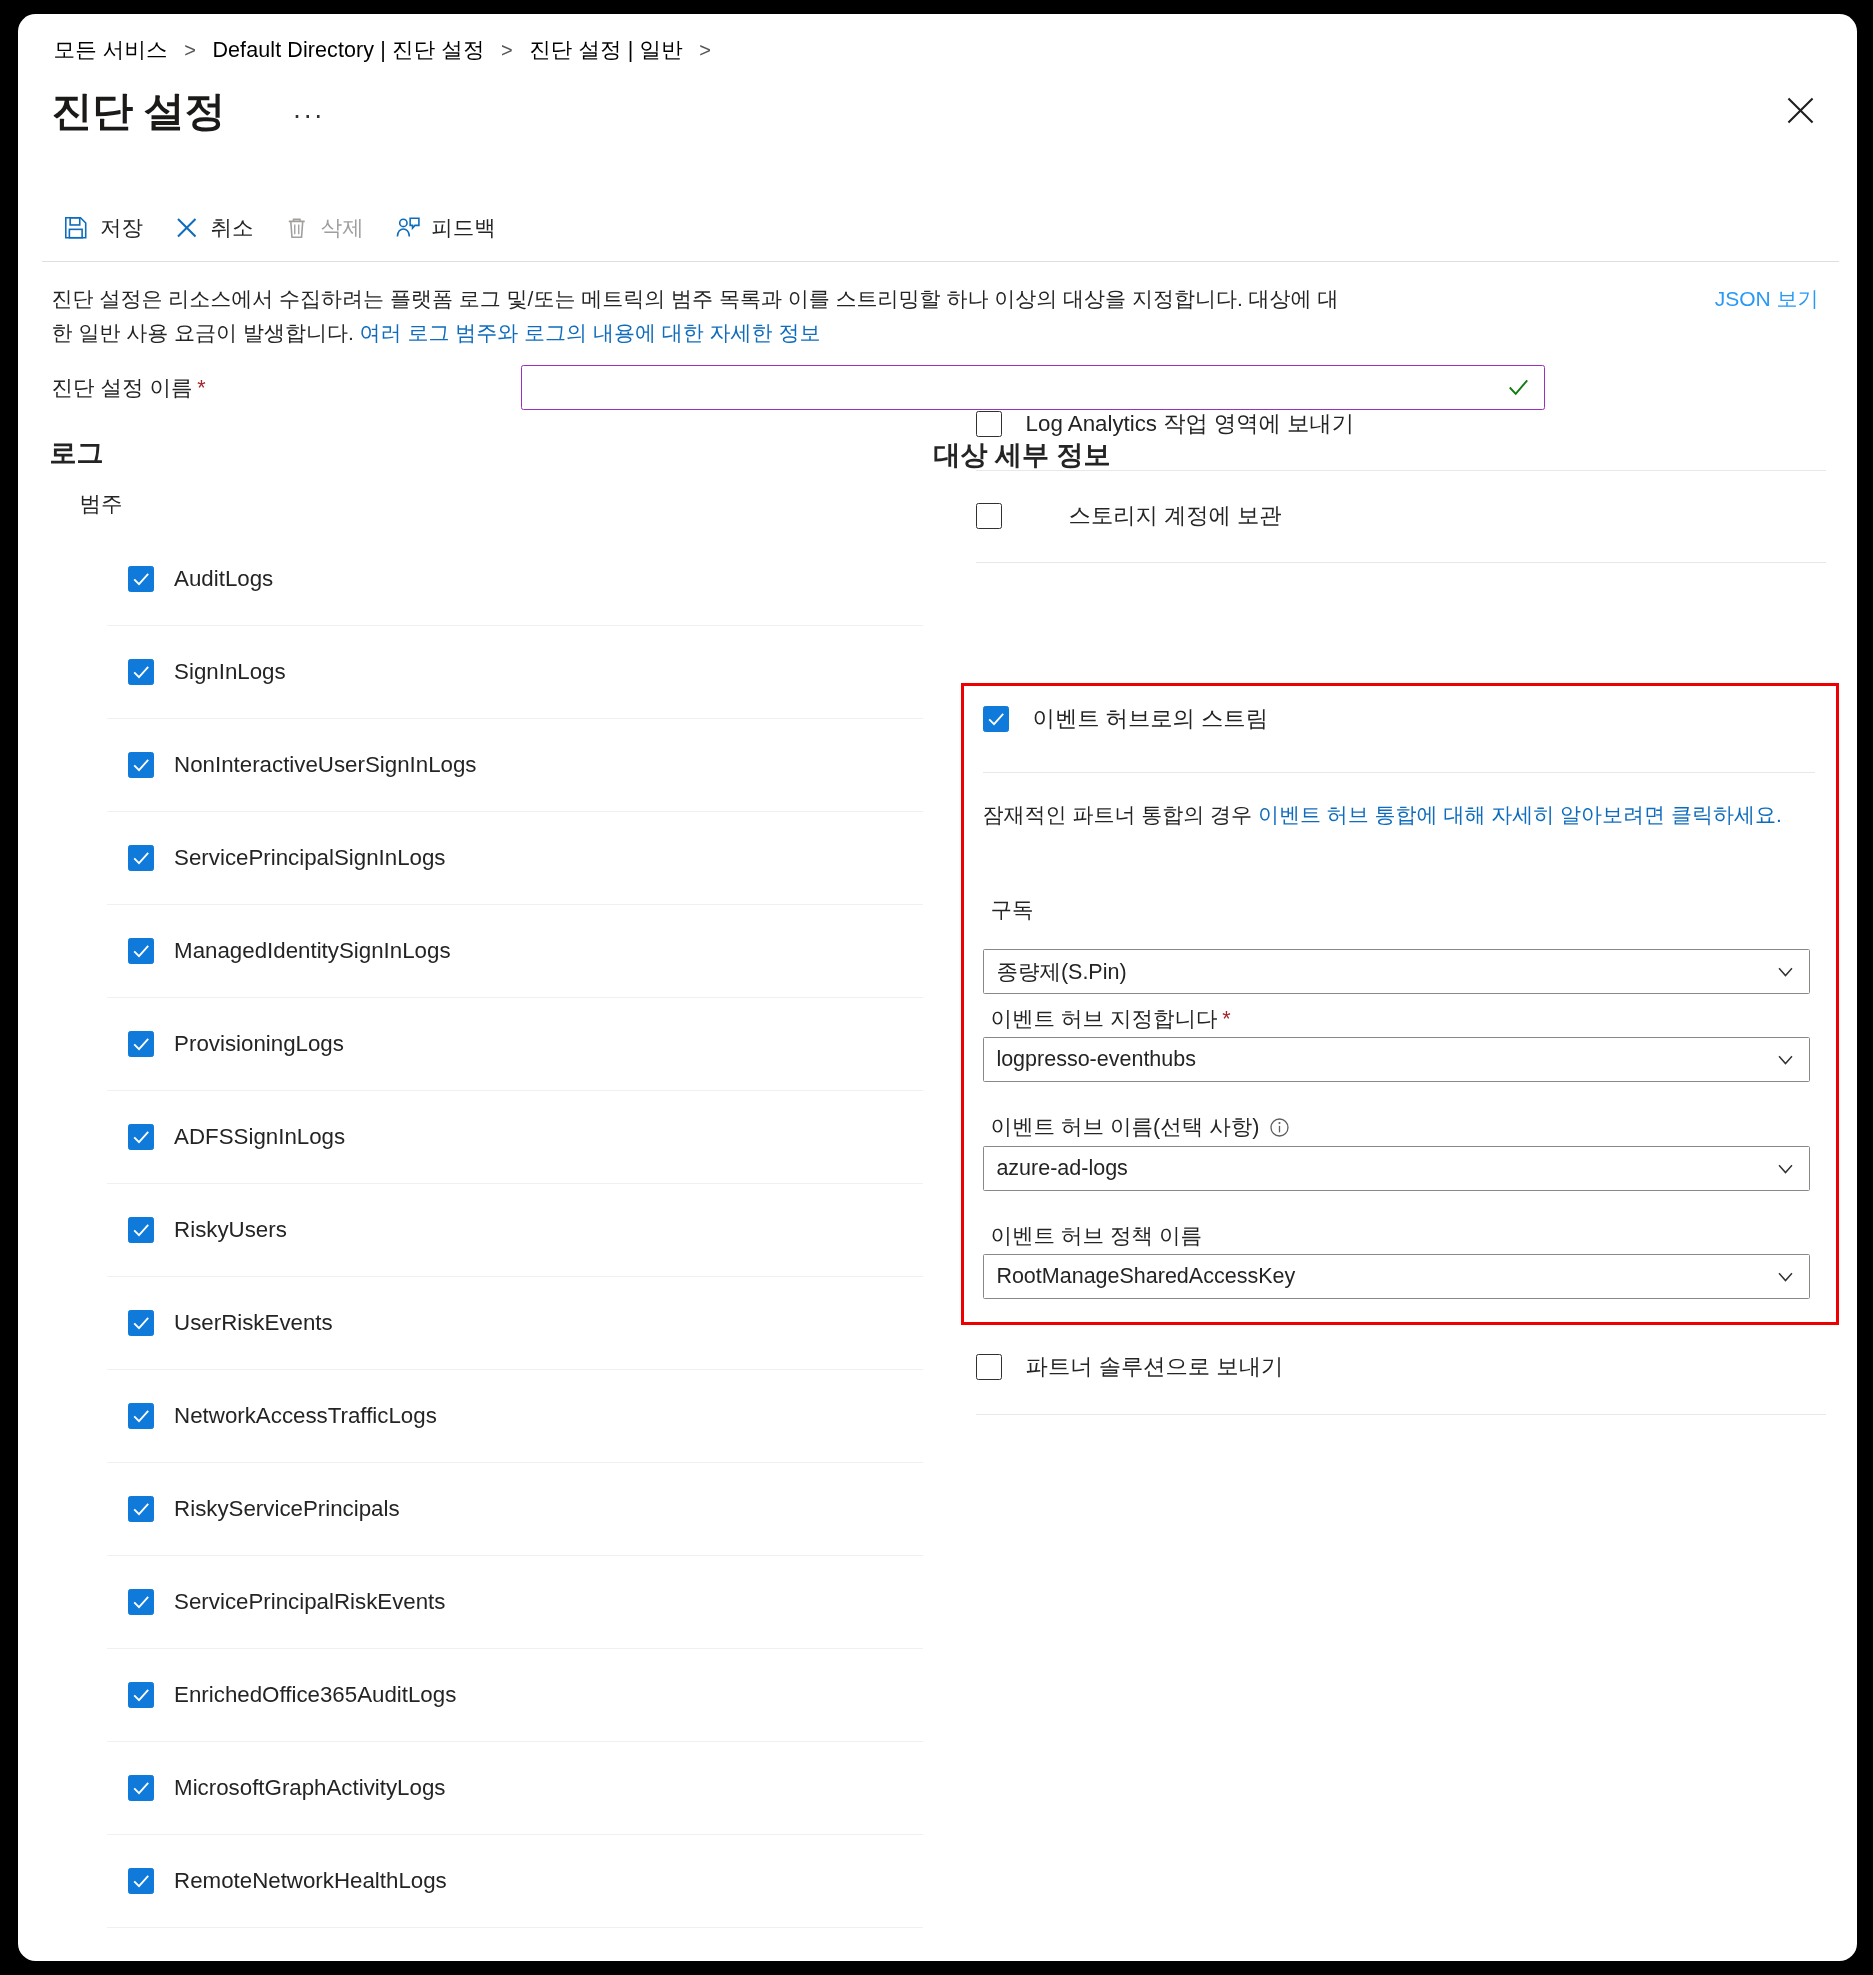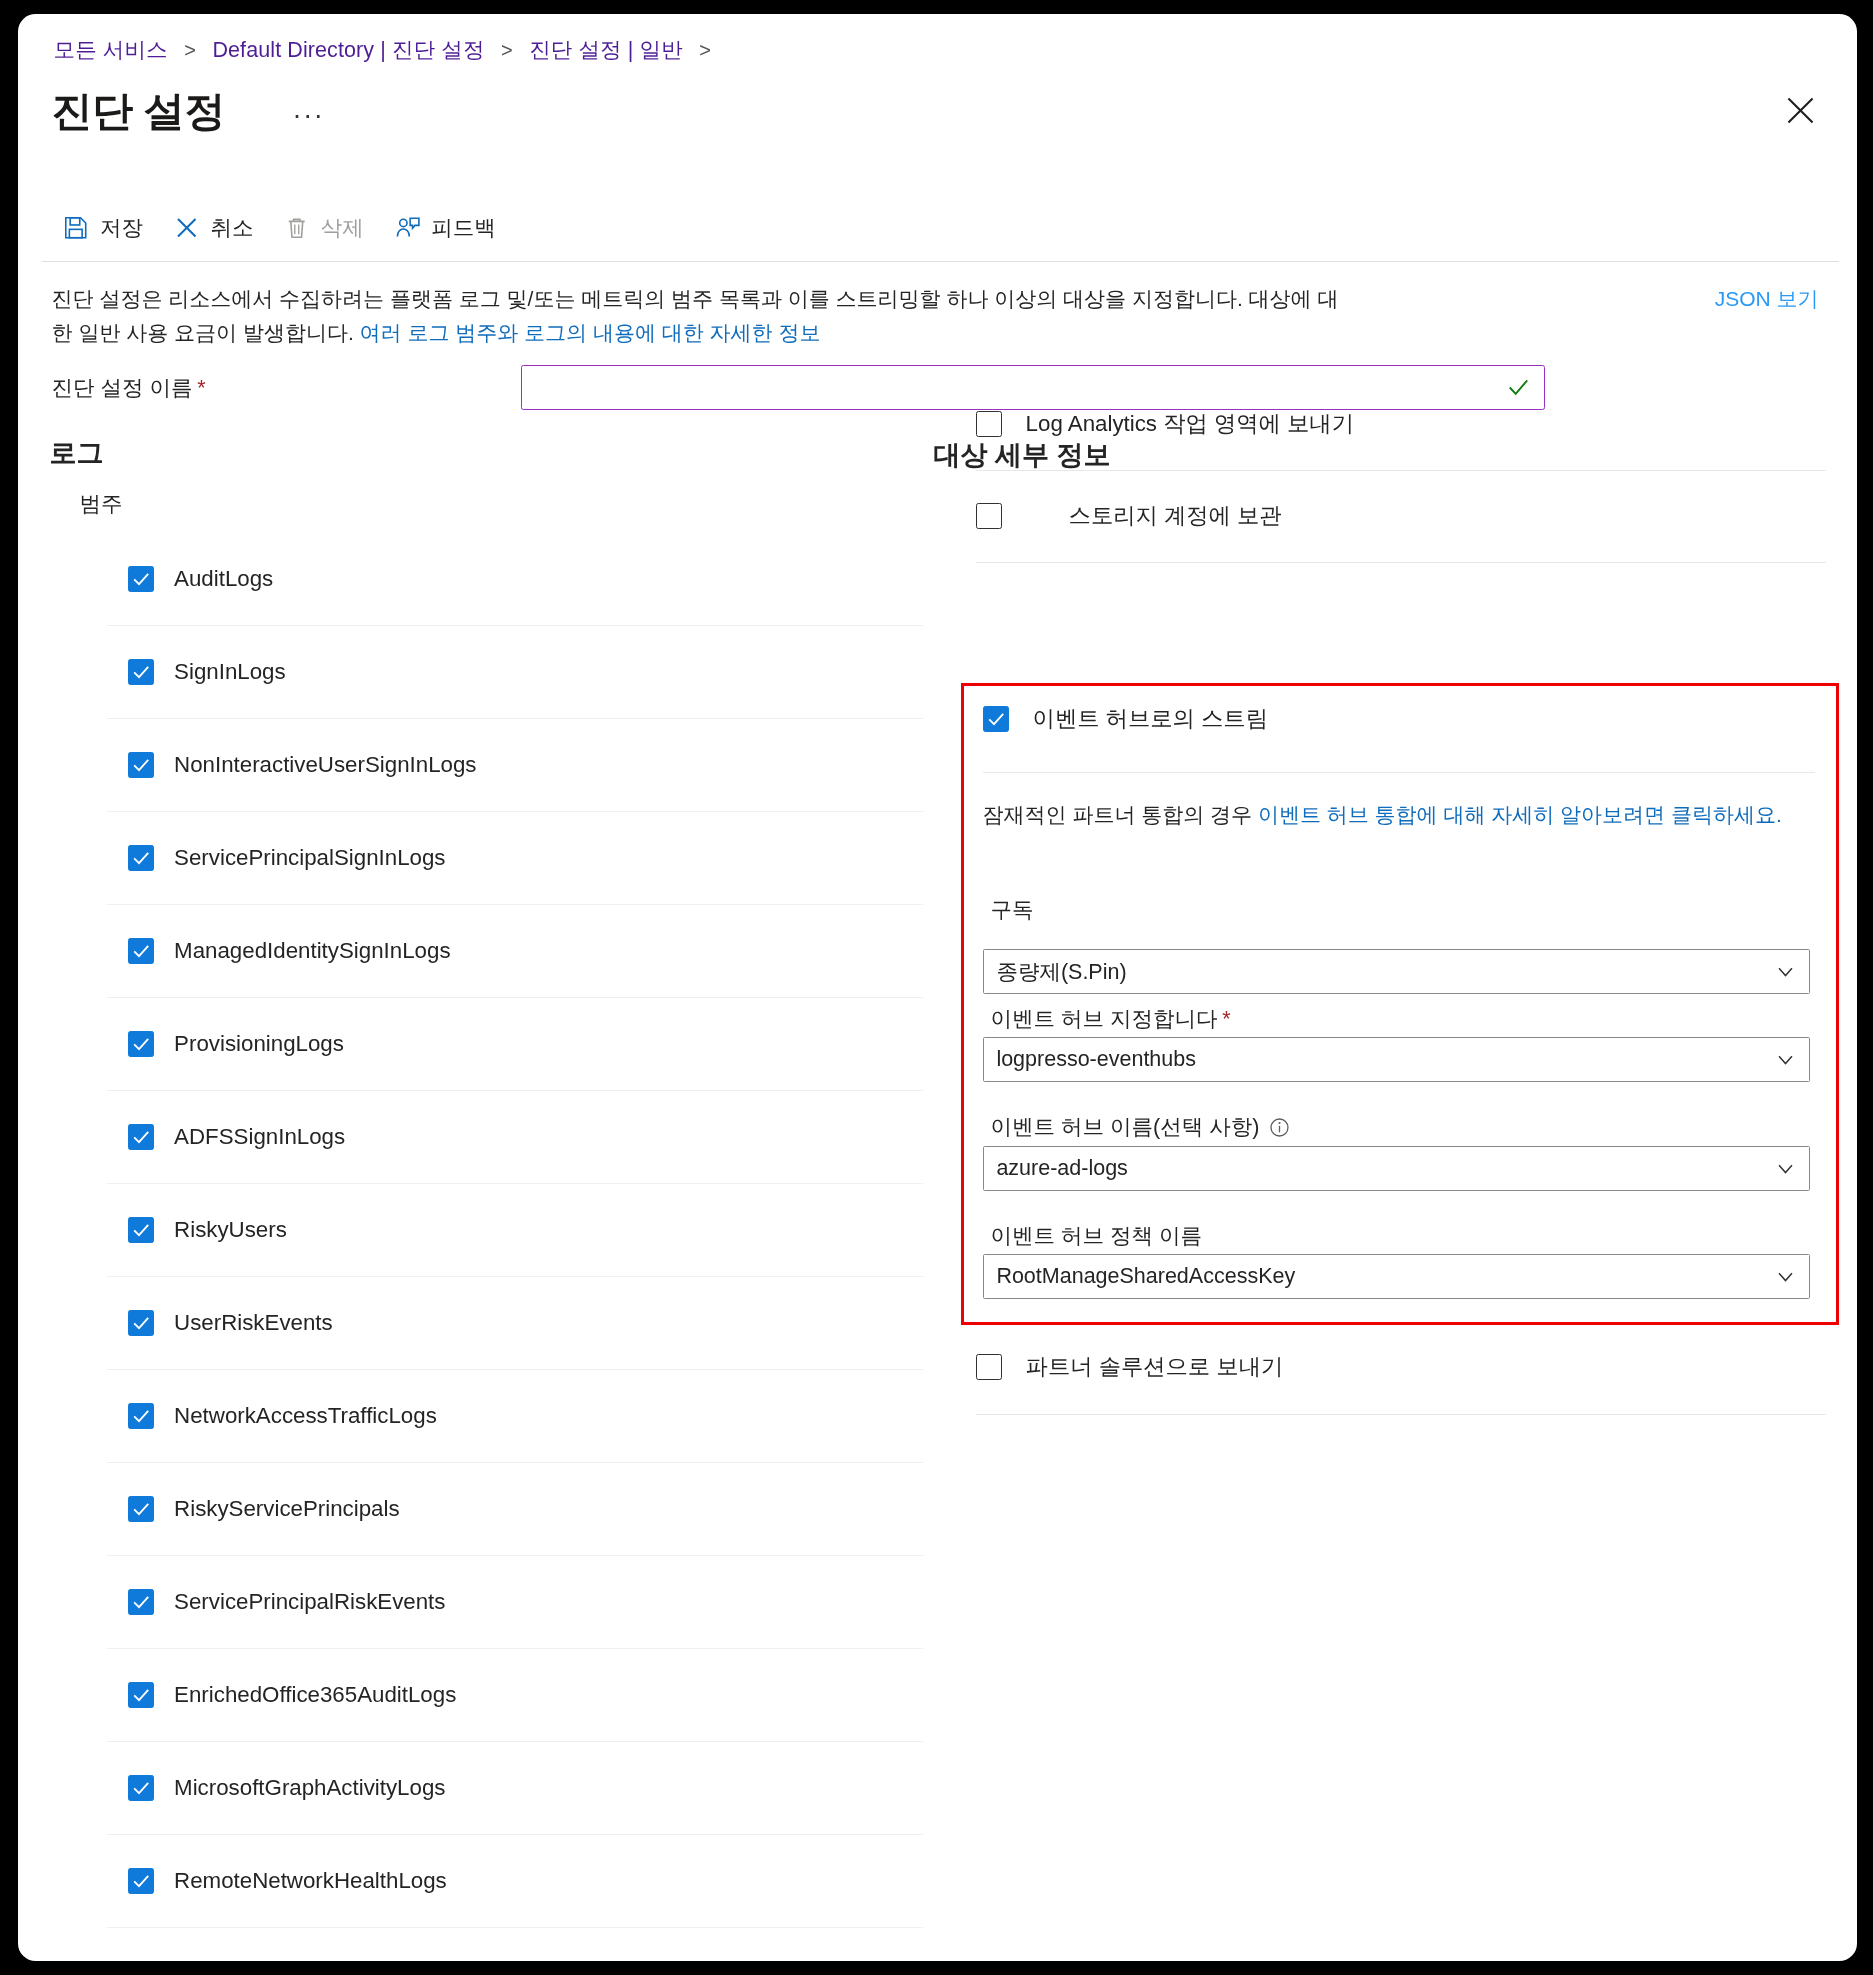--- a/index.html
+++ b/index.html
@@ -21,21 +21,21 @@
 
   
   .breadcrumb {
     position: absolute;
     left: 36px; top: 21px;
     font-size: 21.5px;
     color: #0f6cbd;
     white-space: nowrap;
     letter-spacing: 0.1px;
   }
-  .breadcrumb .crumb { color: #4c1d95; cursor: pointer; }
+  .breadcrumb .crumb { color: #000000; cursor: pointer; }
   .breadcrumb .sep { color: #555; margin: 0 10.4px; font-size: 20px; }
 
   
   .page-title {
     position: absolute;
     left: 34px; top: 70px;
     font-size: 41px;
     font-weight: 600;
     color: #1b1a19;
     letter-spacing: -0.4px;

